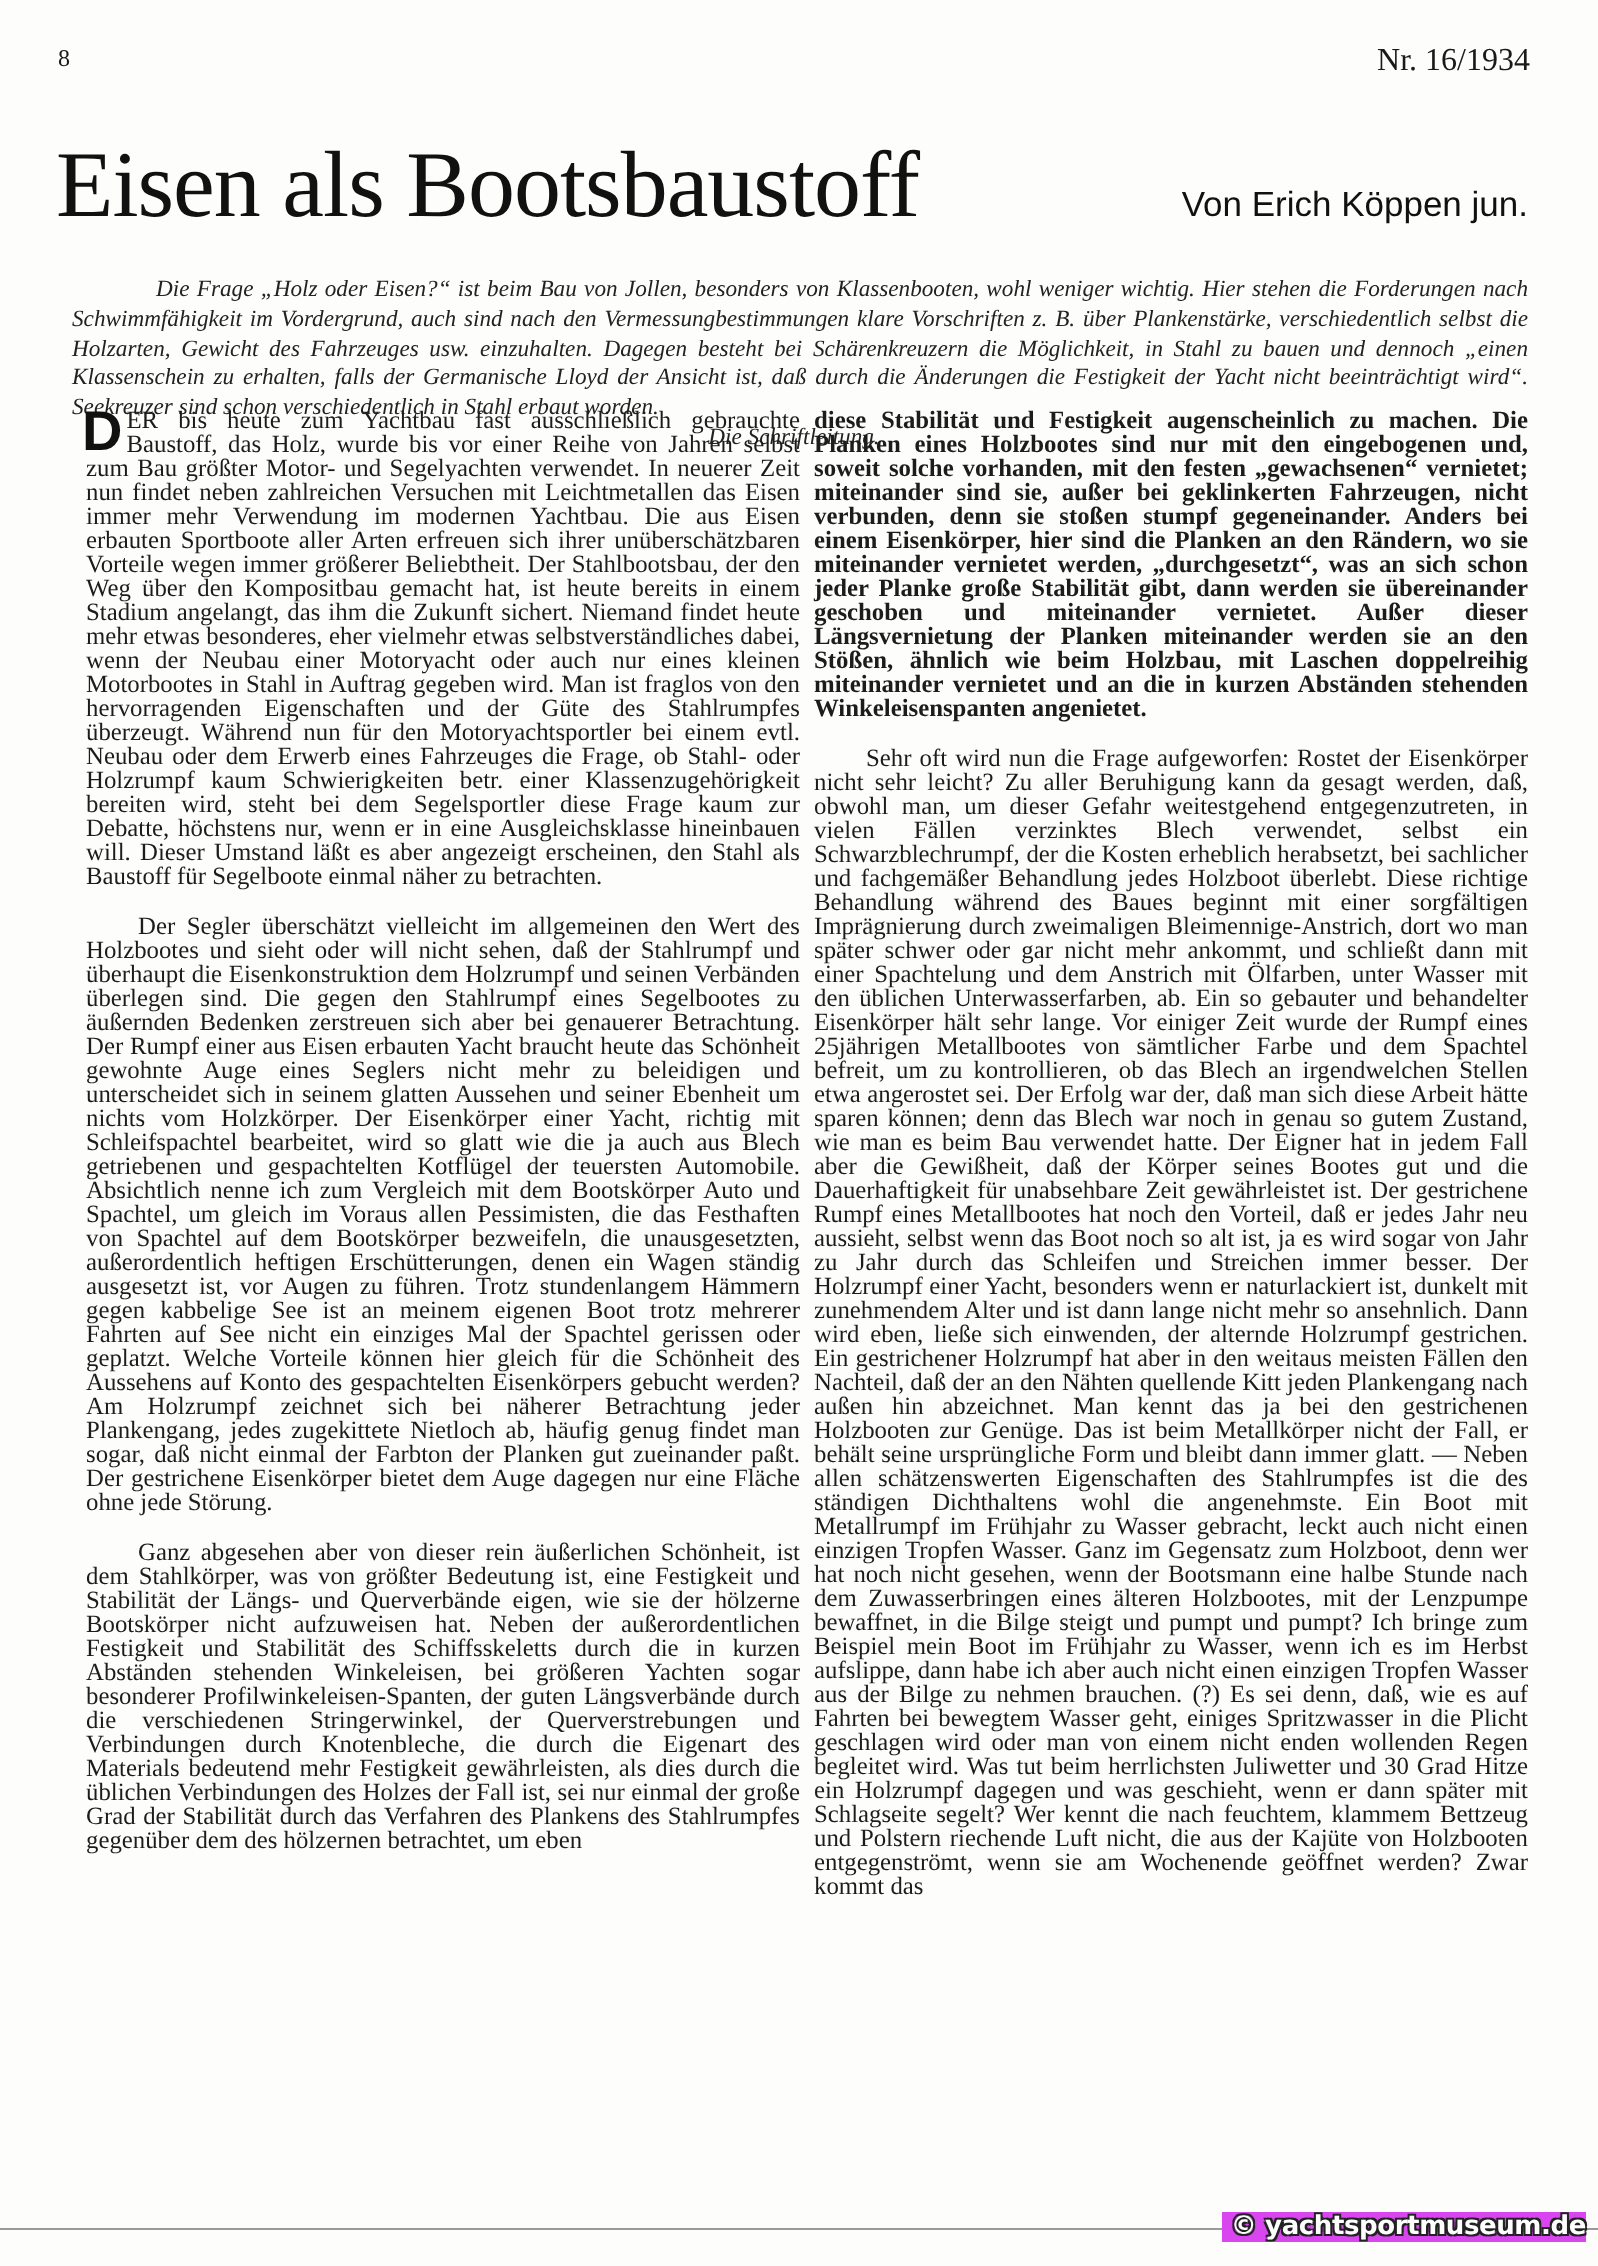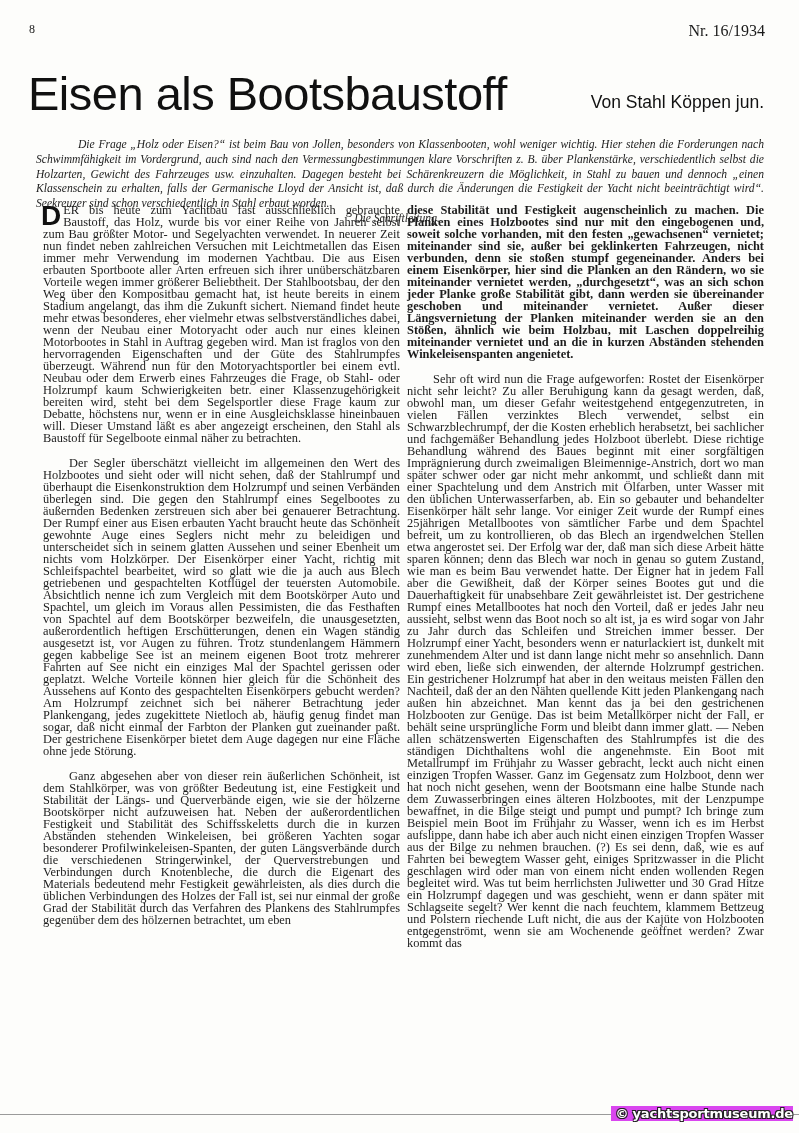--- a/index.html
+++ b/index.html
@@ -4,21 +4,21 @@
 <style>
   html, body { margin: 0; padding: 0; }
   body {
     width: 799px; height: 1133px; background: #fdfdfb; position: relative; overflow: hidden;
     font-family: "DejaVu Serif", "Liberation Serif", serif; color: #1a1a1a;
   }
   .page-number { position: absolute; left: 29px; top: 22px; font-size: 12px; font-family: "Liberation Serif", serif; }
   .issue { position: absolute; right: 34px; top: 22px; font-size: 16px; font-family: "Liberation Serif", serif; }
   .title {
     position: absolute; left: 28px; top: 70px; margin: 0;
-    font-family: Liberation Sans, sans-serif; font-weight: normal; font-size: 47px; letter-spacing: -0.5px;
+    font-family: Liberation Serif, serif; font-weight: normal; font-size: 47px; letter-spacing: -0.5px;
     color: #111; line-height: 1;
   }
   .author {
     position: absolute; right: 35px; top: 92px;
     font-family: "Liberation Sans", sans-serif; font-size: 17.5px; color: #111;
   }
   .lead {
     position: absolute; left: 36px; top: 122px; width: 728px;
     font-family: "Liberation Serif", serif; font-style: italic; font-size: 11.6px; line-height: 14.8px;
     text-align: justify; text-indent: 42px; color: #222; margin-top: 16px;
@@ -49,21 +49,21 @@
   }
 </style>
 </head>
 <body>
 
 <div>
   <div class="page-number">8</div>
   <div class="issue">Nr. 16/1934</div>
 
   <h1 class="title">Eisen als Bootsbaustoff</h1>
-  <div class="author">Von Stahl Köppen jun.</div>
+  <div class="author">Von Erich Köppen jun.</div>
 
   <div class="lead">
     <span>Die Frage „Holz oder Eisen?“ ist beim Bau von Jollen, besonders von Klassenbooten, wohl weniger wichtig. Hier stehen die Forderungen nach Schwimmfähigkeit im Vordergrund, auch sind nach den Vermessungbestimmungen klare Vorschriften z. B. über Plankenstärke, verschiedentlich selbst die Holzarten, Gewicht des Fahrzeuges usw. einzuhalten. Dagegen besteht bei Schärenkreuzern die Möglichkeit, in Stahl zu bauen und dennoch „einen Klassenschein zu erhalten, falls der Germanische Lloyd der Ansicht ist, daß durch die Änderungen die Festigkeit der Yacht nicht beeinträchtigt wird“. Seekreuzer sind schon verschiedentlich in Stahl erbaut worden.</span>
     <span class="sig">Die Schriftleitung.</span>
   </div>
 
   <div class="col col-left">
     <p class="first"><span class="dropcap">D</span><span>ER bis heute zum Yachtbau fast ausschließlich gebrauchte Baustoff, das Holz, wurde bis vor einer Reihe von Jahren selbst zum Bau größter Motor- und Segelyachten verwendet. In neuerer Zeit nun findet neben zahlreichen Versuchen mit Leichtmetallen das Eisen immer mehr Verwendung im modernen Yachtbau. Die aus Eisen erbauten Sportboote aller Arten erfreuen sich ihrer unüberschätzbaren Vorteile wegen immer größerer Beliebtheit. Der Stahlbootsbau, der den Weg über den Kompositbau gemacht hat, ist heute bereits in einem Stadium angelangt, das ihm die Zukunft sichert. Niemand findet heute mehr etwas besonderes, eher vielmehr etwas selbstverständliches dabei, wenn der Neubau einer Motoryacht oder auch nur eines kleinen Motorbootes in Stahl in Auftrag gegeben wird. Man ist fraglos von den hervorragenden Eigenschaften und der Güte des Stahlrumpfes überzeugt. Während nun für den Motoryachtsportler bei einem evtl. Neubau oder dem Erwerb eines Fahrzeuges die Frage, ob Stahl- oder Holzrumpf kaum Schwierigkeiten betr. einer Klassenzugehörigkeit bereiten wird, steht bei dem Segelsportler diese Frage kaum zur Debatte, höchstens nur, wenn er in eine Ausgleichsklasse hineinbauen will. Dieser Umstand läßt es aber angezeigt erscheinen, den Stahl als Baustoff für Segelboote einmal näher zu betrachten.</span></p>
     <p>Der Segler überschätzt vielleicht im allgemeinen den Wert des Holzbootes und sieht oder will nicht sehen, daß der Stahlrumpf und überhaupt die Eisenkonstruktion dem Holzrumpf und seinen Verbänden überlegen sind. Die gegen den Stahlrumpf eines Segelbootes zu äußernden Bedenken zerstreuen sich aber bei genauerer Betrachtung. Der Rumpf einer aus Eisen erbauten Yacht braucht heute das Schönheit gewohnte Auge eines Seglers nicht mehr zu beleidigen und unterscheidet sich in seinem glatten Aussehen und seiner Ebenheit um nichts vom Holzkörper. Der Eisenkörper einer Yacht, richtig mit Schleifspachtel bearbeitet, wird so glatt wie die ja auch aus Blech getriebenen und gespachtelten Kotflügel der teuersten Automobile. Absichtlich nenne ich zum Vergleich mit dem Bootskörper Auto und Spachtel, um gleich im Voraus allen Pessimisten, die das Festhaften von Spachtel auf dem Bootskörper bezweifeln, die unausgesetzten, außerordentlich heftigen Erschütterungen, denen ein Wagen ständig ausgesetzt ist, vor Augen zu führen. Trotz stundenlangem Hämmern gegen kabbelige See ist an meinem eigenen Boot trotz mehrerer Fahrten auf See nicht ein einziges Mal der Spachtel gerissen oder geplatzt. Welche Vorteile können hier gleich für die Schönheit des Aussehens auf Konto des gespachtelten Eisenkörpers gebucht werden? Am Holzrumpf zeichnet sich bei näherer Betrachtung jeder Plankengang, jedes zugekittete Nietloch ab, häufig genug findet man sogar, daß nicht einmal der Farbton der Planken gut zueinander paßt. Der gestrichene Eisenkörper bietet dem Auge dagegen nur eine Fläche ohne jede Störung.</p>
     <p>Ganz abgesehen aber von dieser rein äußerlichen Schönheit, ist dem Stahlkörper, was von größter Bedeutung ist, eine Festigkeit und Stabilität der Längs- und Querverbände eigen, wie sie der hölzerne Bootskörper nicht aufzuweisen hat. Neben der außerordentlichen Festigkeit und Stabilität des Schiffsskeletts durch die in kurzen Abständen stehenden Winkeleisen, bei größeren Yachten sogar besonderer Profilwinkeleisen-Spanten, der guten Längsverbände durch die verschiedenen Stringerwinkel, der Querverstrebungen und Verbindungen durch Knotenbleche, die durch die Eigenart des Materials bedeutend mehr Festigkeit gewährleisten, als dies durch die üblichen Verbindungen des Holzes der Fall ist, sei nur einmal der große Grad der Stabilität durch das Verfahren des Plankens des Stahlrumpfes gegenüber dem des hölzernen betrachtet, um eben</p>

